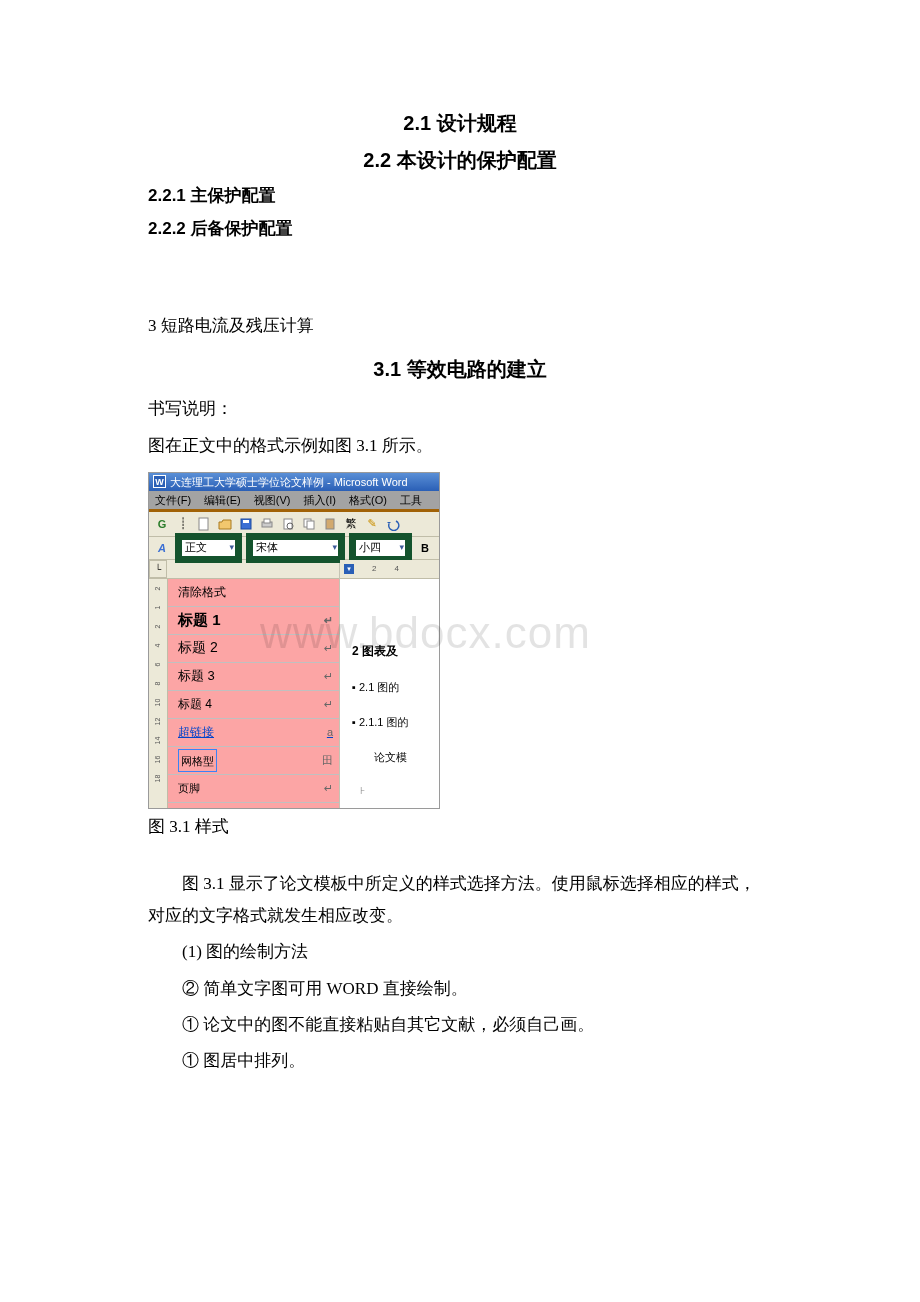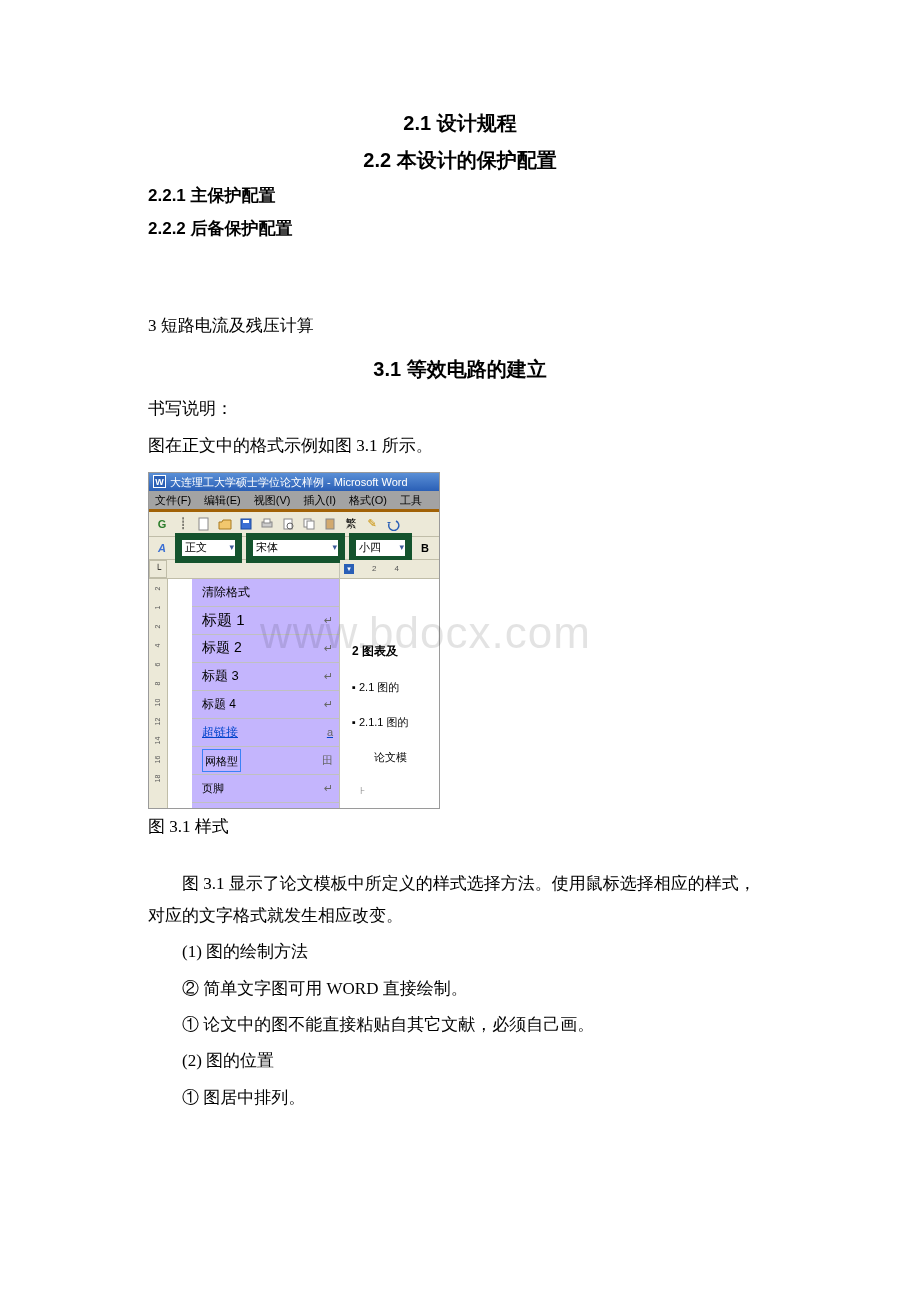--- a/index.html
+++ b/index.html
@@ -158,33 +158,32 @@
     color: #555;
     display: flex;
     flex-direction: column;
     align-items: center;
     padding-top: 6px;
     gap: 12px;
   }
   .vruler span { transform: rotate(-90deg); }
   .style-items {
     flex: 1;
-    background: #c4b5fd;
-    margin-left: 24px;
+    background: #fca5a5;
   }
   .style-row {
     height: 27px;
     border-bottom: 1px solid #c0c0c0;
     display: flex;
     align-items: center;
     justify-content: space-between;
     padding: 0 6px 0 10px;
     font-size: 12px;
   }
-  .style-row.h1 { font-weight: normal; font-size: 15px; }
+  .style-row.h1 { font-weight: bold; font-size: 15px; }
   .style-row.h2s { font-size: 14px; }
   .style-row.h3s { font-size: 13px; }
   .style-row.h4s { font-size: 12px; }
   .style-row.link { color: #0044cc; text-decoration: underline; }
   .style-row.small { font-size: 11px; }
   .p-icon { font-size: 11px; color: #666; }
   .doc-pane {
     flex: 1;
     background: #fff;
     position: relative;
@@ -395,17 +394,16 @@
     </div>
   </div>
 
   <div class="cap">图 3.1 样式</div>
 
   <div class="body-text indent" style="margin-top:30px">图 3.1 显示了论文模板中所定义的样式选择方法。使用鼠标选择相应的样式，对应的文字格式就发生相应改变。</div>
 
   <div class="body-text" style="margin-left:2em">(1) 图的绘制方法</div>
   <div class="body-text" style="margin-left:2em">② 简单文字图可用 WORD 直接绘制。</div>
   <div class="body-text" style="margin-left:2em">① 论文中的图不能直接粘贴自其它文献，必须自己画。</div>
-  <div class="body-text" style="margin-left:2em">(2) 图的位置</div>
   <div class="body-text" style="margin-left:2em">① 图居中排列。</div>
 
   <div class="watermark">www.bdocx.com</div>
 </div>
 
 </body></html>

